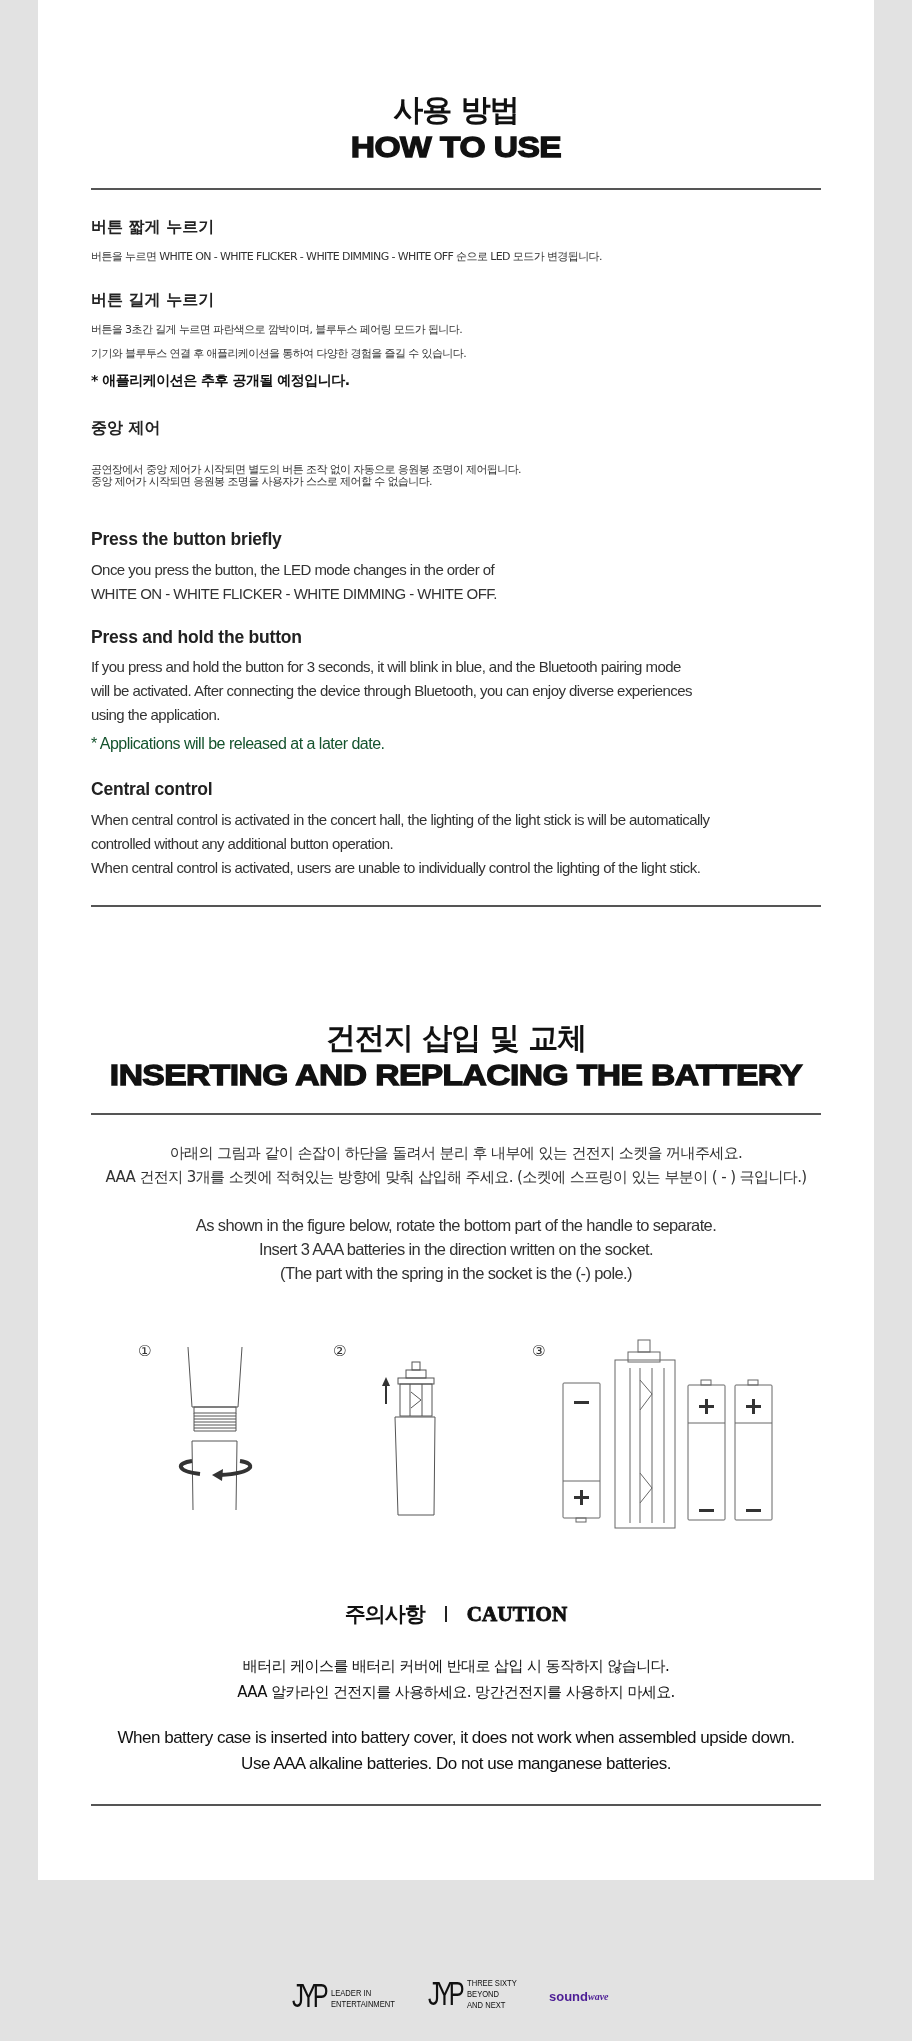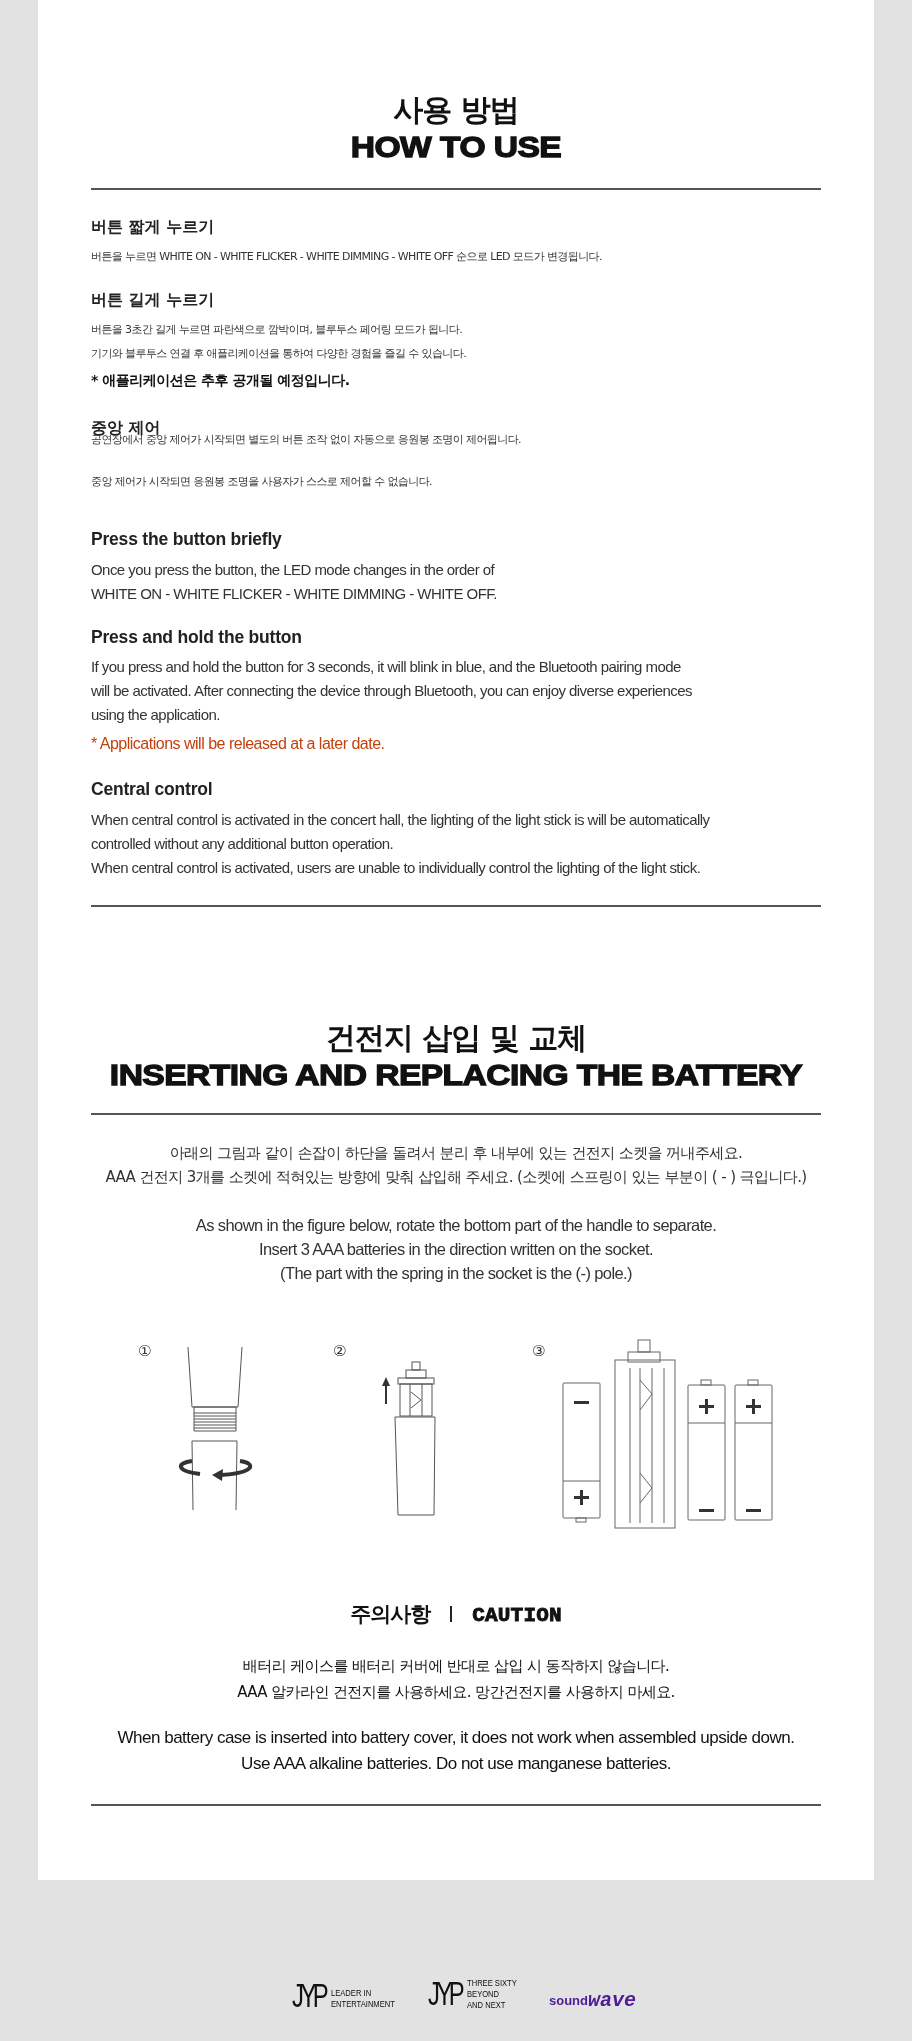--- a/index.html
+++ b/index.html
@@ -7,58 +7,58 @@
   body { position: relative; font-family: "DejaVu Sans", "Liberation Sans", sans-serif; color: #222; }
   .card { position: absolute; left: 38px; top: 0; width: 836px; height: 1880px; background: #ffffff; }
   .title-ko { position: absolute; left: 0; width: 912px; text-align: center; font-family: "DejaVu Sans", sans-serif; font-weight: bold; color: #111; font-size: 30px; letter-spacing: -1px; }
   .title-en { position: absolute; left: 0; width: 912px; text-align: center; font-family: "Liberation Sans", sans-serif; font-weight: 900; color: #111; font-size: 30px; letter-spacing: -0.5px; transform: scaleX(1.12); transform-origin: center; -webkit-text-stroke: 1.3px #111; }
   .divider { position: absolute; left: 91px; width: 730px; height: 2px; background: #555; }
   .h { position: absolute; left: 91px; font-weight: bold; font-size: 16px; color: #222; white-space: nowrap; }
   .h.en { font-family: "Liberation Sans", sans-serif; font-size: 17.5px; letter-spacing: -0.2px; }
   .p { position: absolute; left: 91px; font-size: 11px; color: #333; line-height: 24px; white-space: nowrap; letter-spacing: -0.6px; }
   .p.en { font-family: "Liberation Sans", sans-serif; font-size: 15px; letter-spacing: -0.55px; }
   .note { position: absolute; left: 91px; font-size: 14px; color: #111; font-weight: bold; white-space: nowrap; letter-spacing: -0.5px; }
-  .note.en { font-family: "Liberation Sans", sans-serif; font-weight: normal; font-size: 16px; color: #c2410c; letter-spacing: -0.5px; }
+  .note.en { font-family: "Liberation Sans", sans-serif; font-weight: normal; font-size: 16px; color: #14532d; letter-spacing: -0.5px; }
   .center { position: absolute; left: 0; width: 912px; text-align: center; white-space: nowrap; line-height: 24px; color: #333; }
   .center.ko { font-size: 15px; letter-spacing: -0.6px; }
   .center.en { font-family: "Liberation Sans", sans-serif; font-size: 16.5px; letter-spacing: -0.6px; }
   .step-num { position: absolute; font-size: 15px; color: #333; }
   .caution-row { position: absolute; left: 0; width: 912px; text-align: center; top: 1600px; white-space: nowrap; }
   .caution-ko { font-weight: bold; font-size: 21px; color: #111; letter-spacing: -1px; }
   .caution-sep { display: inline-block; width: 2px; height: 16px; background: #222; margin: 0 20px; vertical-align: -1px; }
-  .caution-en { font-family: Liberation Mono, monospace; font-weight: 900; font-size: 21px; color: #111; -webkit-text-stroke: 0.9px #111; letter-spacing: 0.2px; }
+  .caution-en { font-family: Liberation Serif, serif; font-weight: 900; font-size: 21px; color: #111; -webkit-text-stroke: 0.9px #111; letter-spacing: 0.2px; }
   .caution-text.ko { font-size: 15px; color: #111; }
   .caution-text.en { font-family: "Liberation Sans", sans-serif; font-size: 17px; color: #111; letter-spacing: -0.5px; }
   .footer { position: absolute; left: 4px; top: 1880px; width: 912px; height: 120px; margin-top: 36px; }
   .logo { position: absolute; display: flex; align-items: center; }
   .jyp { font-family: "Liberation Sans", sans-serif; font-size: 34px; color: #111; letter-spacing: -5px; transform: scaleX(0.7); transform-origin: left center; line-height: 1; font-weight: normal; }
   .logo-sub { font-family: "Liberation Sans", sans-serif; font-size: 9.5px; line-height: 11px; color: #111; transform: scaleX(0.8); transform-origin: left center; white-space: nowrap; }
   .soundwave { font-family: "Liberation Sans", sans-serif; font-weight: bold; font-size: 13px; color: #4c1d95; }
-  .soundwave i { font-family: Liberation Mono, monospace; font-style: italic; font-size: 20px; }
+  .soundwave i { font-family: Liberation Serif, serif; font-style: italic; font-size: 10px; }
   svg { position: absolute; overflow: visible; }
 </style>
 </head>
 <body>
 
 <div class="card"></div>
 
 <div class="title-ko" style="top:90px;">사용 방법</div>
 <div class="title-en" style="top:130px;">HOW TO USE</div>
 <div class="divider" style="top:188px;"></div>
 
 <div class="h" style="top:217px;">버튼 짧게 누르기</div>
 <div class="p" style="top:245px;">버튼을 누르면 WHITE ON - WHITE FLICKER - WHITE DIMMING - WHITE OFF 순으로 LED 모드가 변경됩니다.</div>
 
 <div class="h" style="top:290px;">버튼 길게 누르기</div>
 <div class="p" style="top:318px;">버튼을 3초간 길게 누르면 파란색으로 깜박이며, 블루투스 페어링 모드가 됩니다.</div>
 <div class="p" style="top:342px;">기기와 블루투스 연결 후 애플리케이션을 통하여 다양한 경험을 즐길 수 있습니다.</div>
 <div class="note" style="top:372px;">* 애플리케이션은 추후 공개될 예정입니다.</div>
 
 <div class="h" style="top:418px;">중앙 제어</div>
-<div class="p" style="top:428px;">공연장에서 중앙 제어가 시작되면 별도의 버튼 조작 없이 자동으로 응원봉 조명이 제어됩니다.</div>
+<div class="p" style="top:458px;">공연장에서 중앙 제어가 시작되면 별도의 버튼 조작 없이 자동으로 응원봉 조명이 제어됩니다.</div>
 <div class="p" style="top:470px;">중앙 제어가 시작되면 응원봉 조명을 사용자가 스스로 제어할 수 없습니다.</div>
 
 <div class="h en" style="top:529px;">Press the button briefly</div>
 <div class="p en" style="top:558px;">Once you press the button, the LED mode changes in the order of</div>
 <div class="p en" style="top:582px;">WHITE ON - WHITE FLICKER - WHITE DIMMING - WHITE OFF.</div>
 
 <div class="h en" style="top:627px;">Press and hold the button</div>
 <div class="p en" style="top:655px;">If you press and hold the button for 3 seconds, it will blink in blue, and the Bluetooth pairing mode</div>
 <div class="p en" style="top:679px;">will be activated. After connecting the device through Bluetooth, you can enjoy diverse experiences</div>
 <div class="p en" style="top:703px;">using the application.</div>

